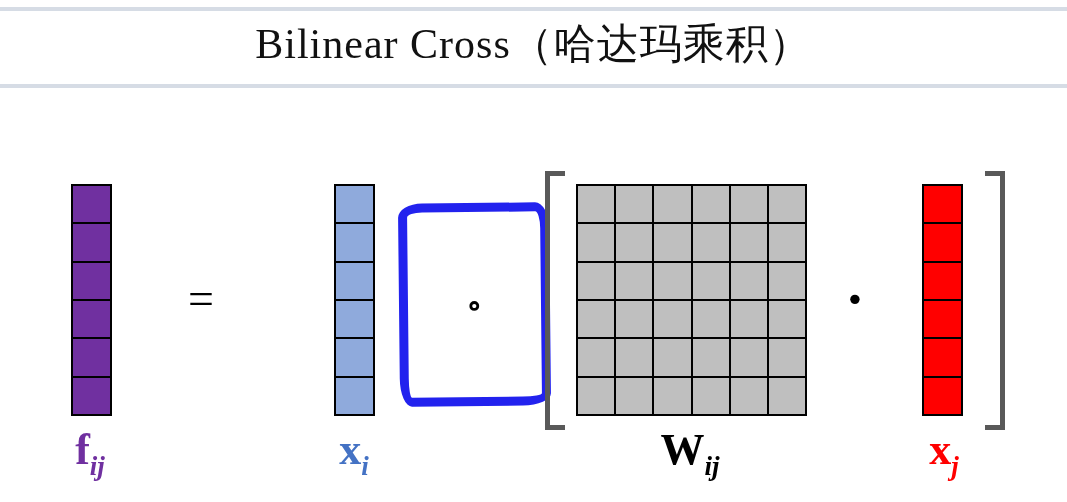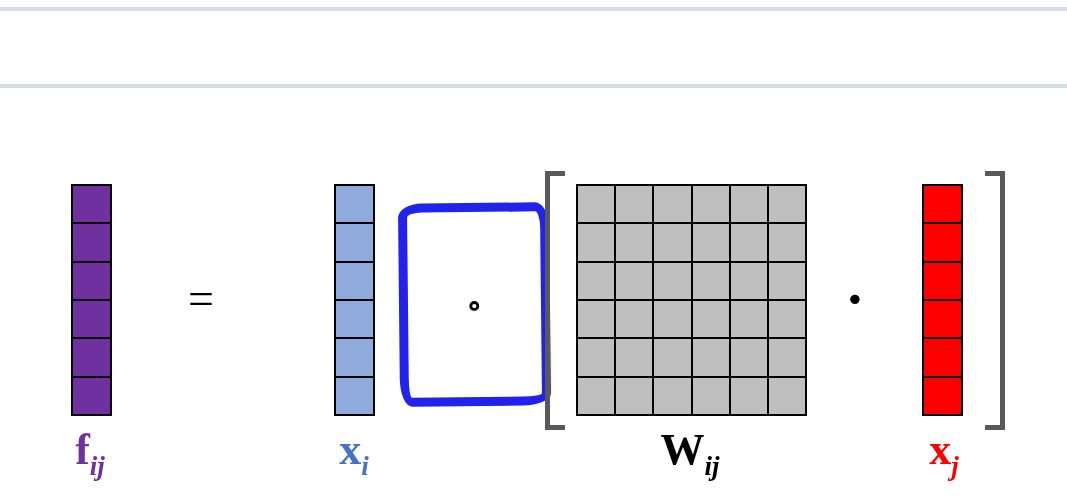--- a/index.html
+++ b/index.html
@@ -46,20 +46,21 @@
   .lbl-xi{left:312px;width:84px;color:var(--blue-label,#4472C4);}
   .lbl-w{left:628px;width:124px;color:#000;}
   .lbl-xj{left:902px;width:84px;color:var(--red,#FF0000);}
 </style>
 </head>
 <body>
 
 <div class="canvas">
 
   <div class="rule rule-top"></div>
+  <div class="title">Bilinear Cross（哈达玛乘积）</div>
   <div class="rule rule-bottom"></div>
 
   <div class="vec vec-f">
       <div class="cell"></div>
       <div class="cell"></div>
       <div class="cell"></div>
       <div class="cell"></div>
       <div class="cell"></div>
       <div class="cell"></div>
     </div>

